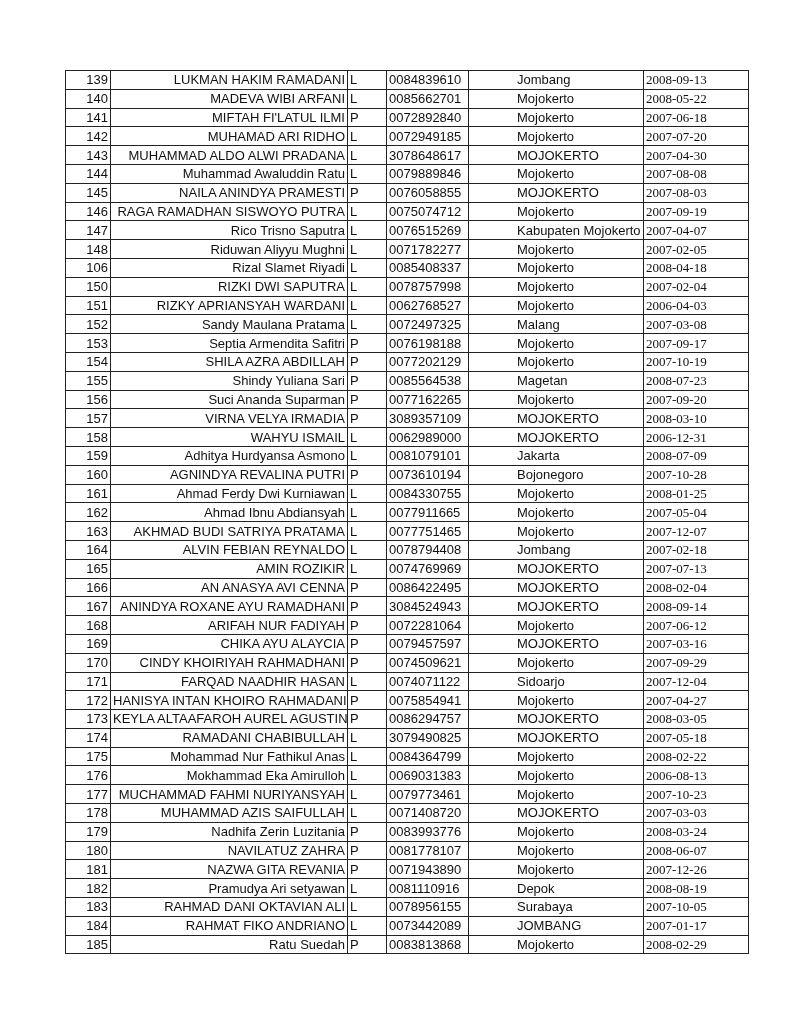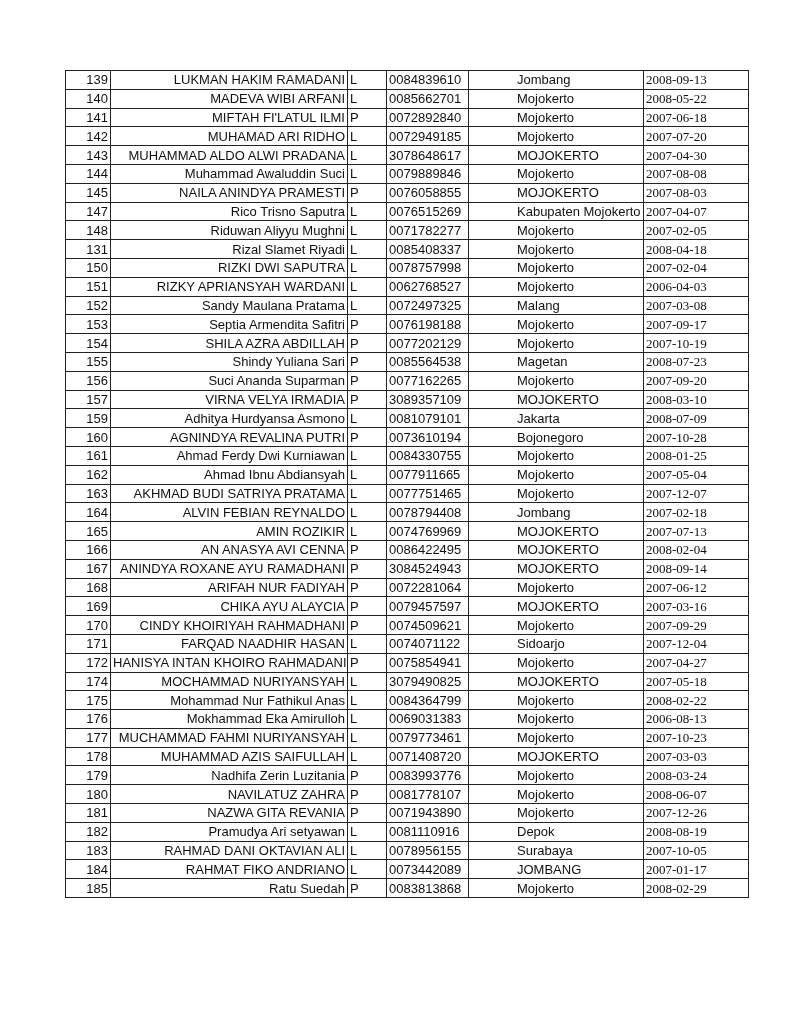--- a/index.html
+++ b/index.html
@@ -65,52 +65,60 @@
       <tr>
         <td class="c-no">143</td>
         <td class="c-name">MUHAMMAD ALDO ALWI PRADANA</td>
         <td class="c-sex">L</td>
         <td class="c-nisn">3078648617</td>
         <td class="c-city">MOJOKERTO</td>
         <td class="c-date">2007-04-30</td>
       </tr>
       <tr>
         <td class="c-no">144</td>
-        <td class="c-name">Muhammad Awaluddin Suci</td>
+        <td class="c-name">Muhammad Awaluddin Ratu</td>
         <td class="c-sex">L</td>
         <td class="c-nisn">0079889846</td>
         <td class="c-city">Mojokerto</td>
         <td class="c-date">2007-08-08</td>
       </tr>
       <tr>
         <td class="c-no">145</td>
         <td class="c-name">NAILA ANINDYA PRAMESTI</td>
         <td class="c-sex">P</td>
         <td class="c-nisn">0076058855</td>
         <td class="c-city">MOJOKERTO</td>
         <td class="c-date">2007-08-03</td>
+      </tr>
+      <tr>
+        <td class="c-no">146</td>
+        <td class="c-name">RAGA RAMADHAN SISWOYO PUTRA</td>
+        <td class="c-sex">L</td>
+        <td class="c-nisn">0075074712</td>
+        <td class="c-city">Mojokerto</td>
+        <td class="c-date">2007-09-19</td>
       </tr>
       <tr>
         <td class="c-no">147</td>
         <td class="c-name">Rico Trisno Saputra</td>
         <td class="c-sex">L</td>
         <td class="c-nisn">0076515269</td>
         <td class="c-city">Kabupaten Mojokerto</td>
         <td class="c-date">2007-04-07</td>
       </tr>
       <tr>
         <td class="c-no">148</td>
         <td class="c-name">Riduwan Aliyyu Mughni</td>
         <td class="c-sex">L</td>
         <td class="c-nisn">0071782277</td>
         <td class="c-city">Mojokerto</td>
         <td class="c-date">2007-02-05</td>
       </tr>
       <tr>
-        <td class="c-no">131</td>
+        <td class="c-no">106</td>
         <td class="c-name">Rizal Slamet Riyadi</td>
         <td class="c-sex">L</td>
         <td class="c-nisn">0085408337</td>
         <td class="c-city">Mojokerto</td>
         <td class="c-date">2008-04-18</td>
       </tr>
       <tr>
         <td class="c-no">150</td>
         <td class="c-name">RIZKI DWI SAPUTRA</td>
         <td class="c-sex">L</td>
@@ -168,20 +176,28 @@
       </tr>
       <tr>
         <td class="c-no">157</td>
         <td class="c-name">VIRNA VELYA IRMADIA</td>
         <td class="c-sex">P</td>
         <td class="c-nisn">3089357109</td>
         <td class="c-city">MOJOKERTO</td>
         <td class="c-date">2008-03-10</td>
       </tr>
       <tr>
+        <td class="c-no">158</td>
+        <td class="c-name">WAHYU ISMAIL</td>
+        <td class="c-sex">L</td>
+        <td class="c-nisn">0062989000</td>
+        <td class="c-city">MOJOKERTO</td>
+        <td class="c-date">2006-12-31</td>
+      </tr>
+      <tr>
         <td class="c-no">159</td>
         <td class="c-name">Adhitya Hurdyansa Asmono</td>
         <td class="c-sex">L</td>
         <td class="c-nisn">0081079101</td>
         <td class="c-city">Jakarta</td>
         <td class="c-date">2008-07-09</td>
       </tr>
       <tr>
         <td class="c-no">160</td>
         <td class="c-name">AGNINDYA REVALINA PUTRI</td>
@@ -280,22 +296,30 @@
       </tr>
       <tr>
         <td class="c-no">172</td>
         <td class="c-name">HANISYA INTAN KHOIRO RAHMADANI</td>
         <td class="c-sex">P</td>
         <td class="c-nisn">0075854941</td>
         <td class="c-city">Mojokerto</td>
         <td class="c-date">2007-04-27</td>
       </tr>
       <tr>
+        <td class="c-no">173</td>
+        <td class="c-name">KEYLA ALTAAFAROH AUREL AGUSTINA</td>
+        <td class="c-sex">P</td>
+        <td class="c-nisn">0086294757</td>
+        <td class="c-city">MOJOKERTO</td>
+        <td class="c-date">2008-03-05</td>
+      </tr>
+      <tr>
         <td class="c-no">174</td>
-        <td class="c-name">MOCHAMMAD NURIYANSYAH</td>
+        <td class="c-name">RAMADANI CHABIBULLAH</td>
         <td class="c-sex">L</td>
         <td class="c-nisn">3079490825</td>
         <td class="c-city">MOJOKERTO</td>
         <td class="c-date">2007-05-18</td>
       </tr>
       <tr>
         <td class="c-no">175</td>
         <td class="c-name">Mohammad Nur Fathikul Anas</td>
         <td class="c-sex">L</td>
         <td class="c-nisn">0084364799</td>

